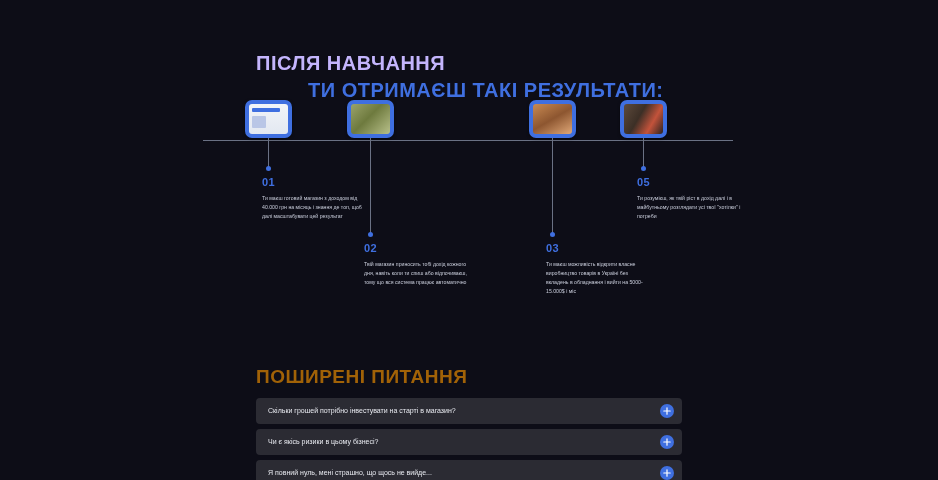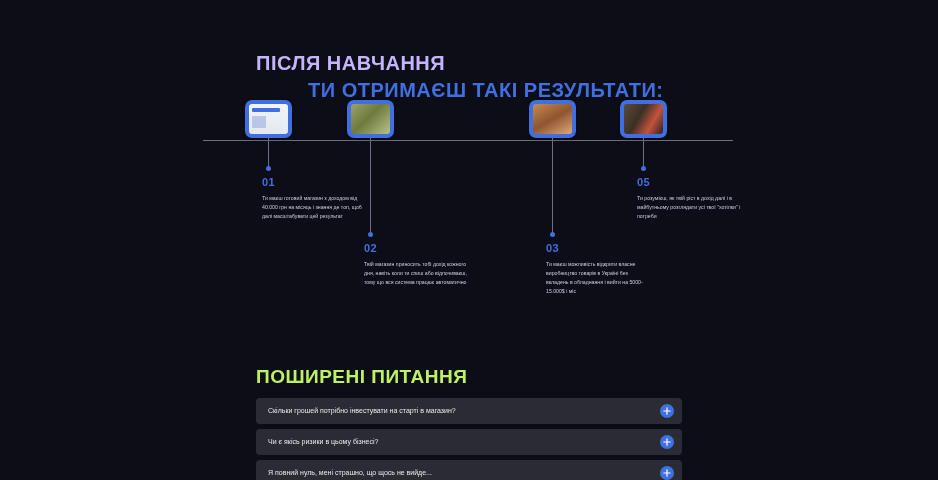--- a/index.html
+++ b/index.html
@@ -135,21 +135,21 @@
   }
 
   
   .faq-title {
     position: absolute;
     left: 256px;
     top: 366px;
     font-size: 19px;
     font-weight: bold;
     letter-spacing: 0.5px;
-    color: #bef264;
+    color: #a16207;
     text-transform: uppercase;
   }
   .faq-list {
     position: absolute;
     left: 256px;
     top: 398px;
     width: 426px;
   }
   .faq-item {
     position: relative;

